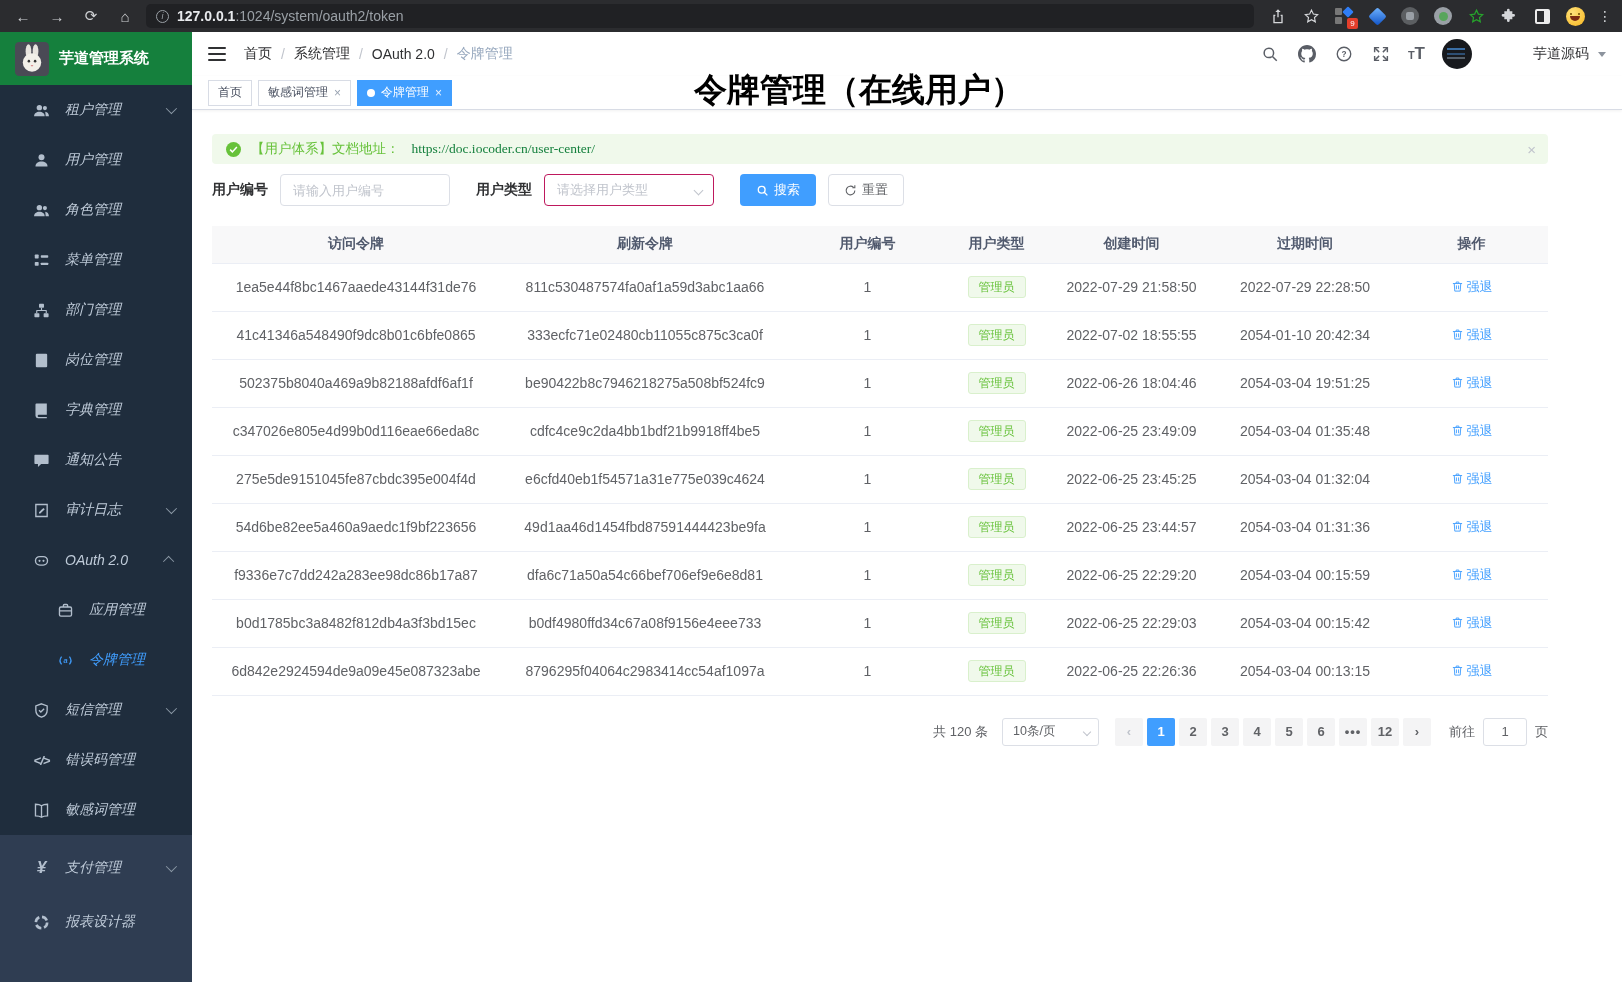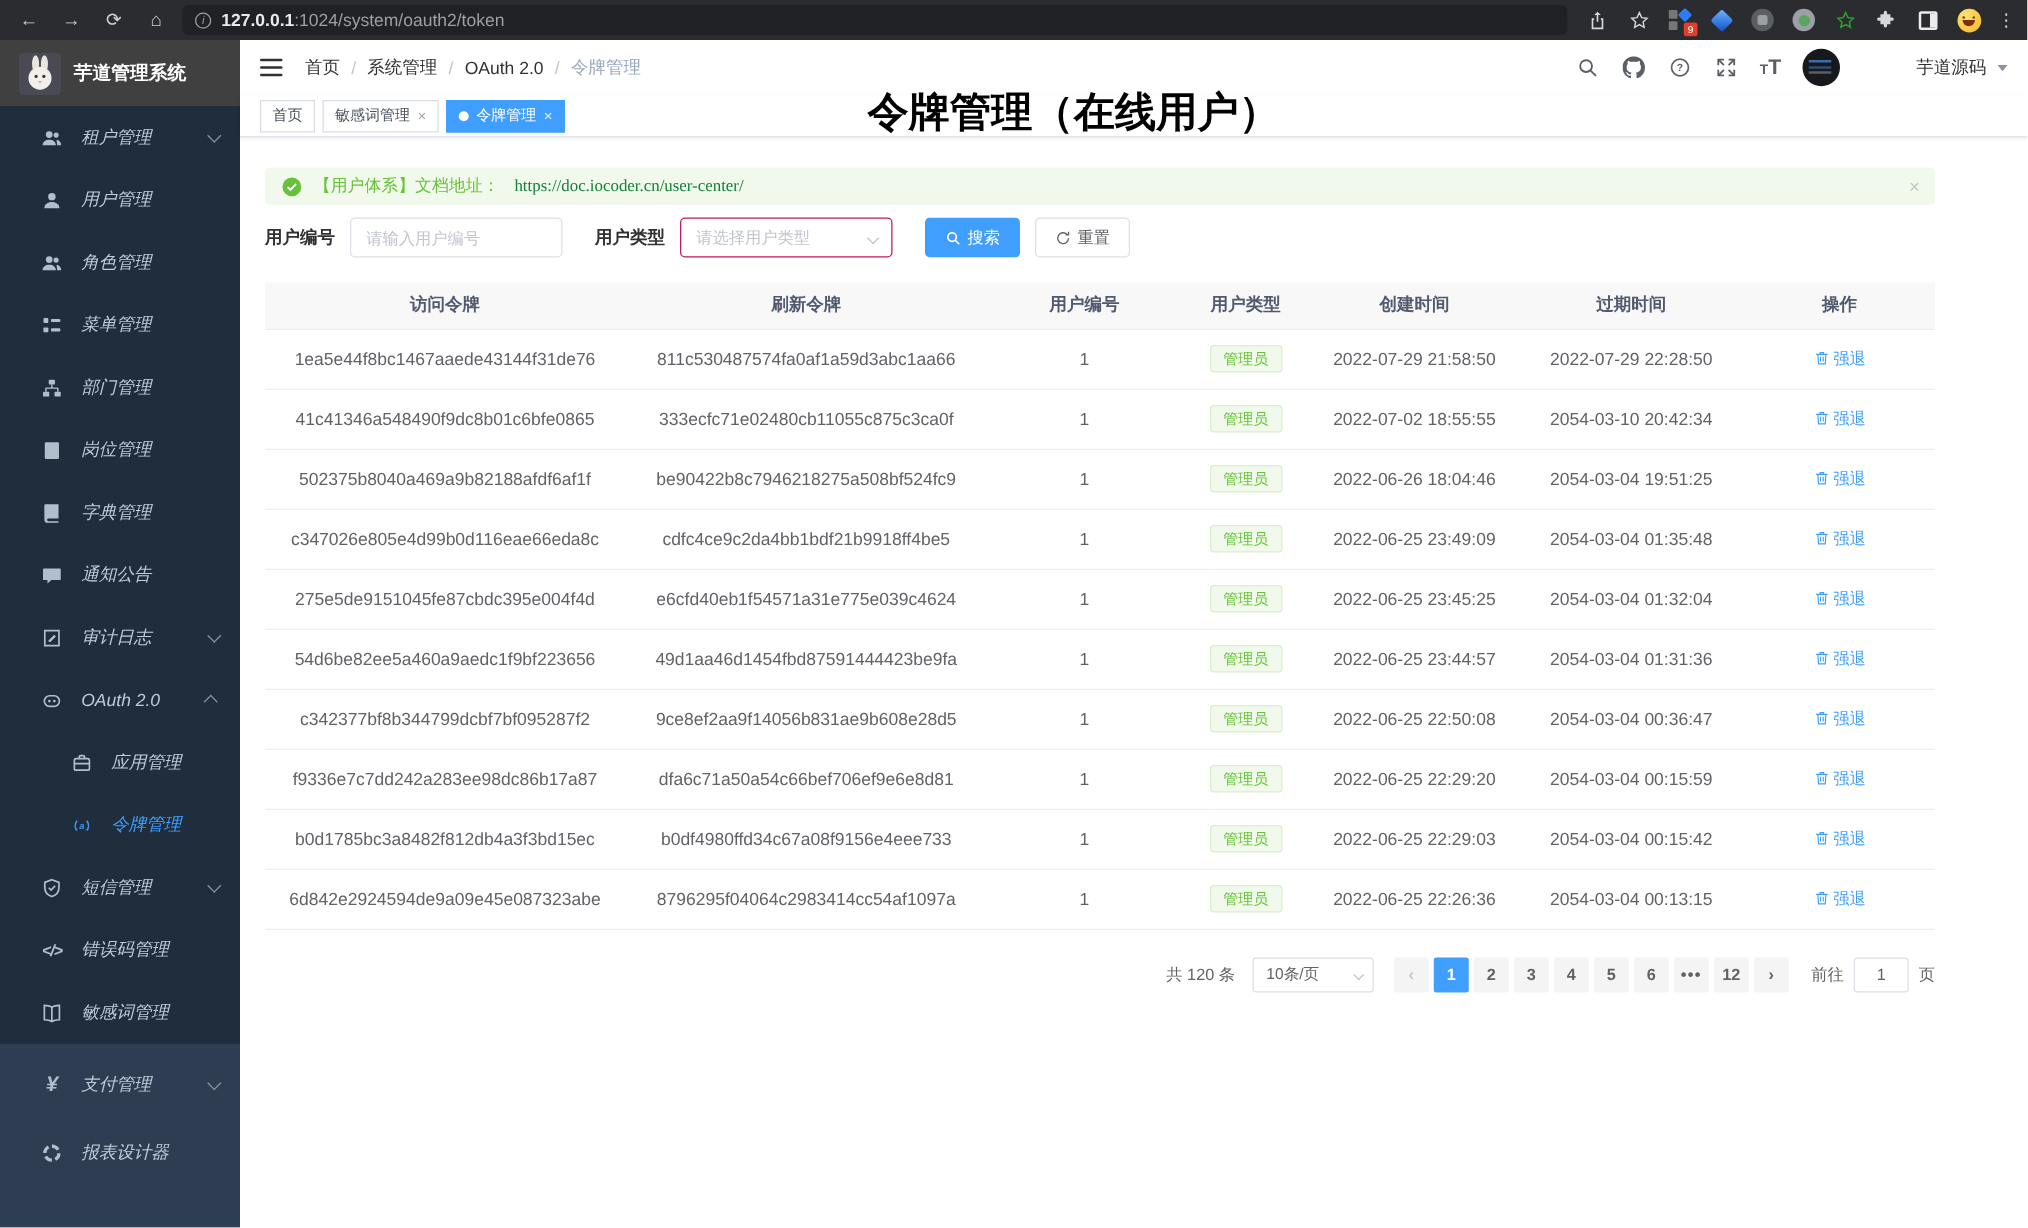--- a/index.html
+++ b/index.html
@@ -29,21 +29,21 @@
   .panel-ic { width:15px; height:15px; border:2px solid #ececec; border-radius:2px; position:relative; }
   .panel-ic::after { content:""; position:absolute; right:0; top:0; bottom:0; width:4px; background:#ececec; }
   .emoji { width:19px; height:19px; border-radius:50%; background:radial-gradient(circle at 35% 30%,#ffe27a,#f7b51e); position:relative; }
   .emoji::before { content:""; position:absolute; left:4px; top:6px; width:2.5px; height:2.5px; border-radius:50%; background:#6b4a00; box-shadow:8px 0 0 #6b4a00; }
   .emoji::after { content:""; position:absolute; left:4.5px; top:9px; width:10px; height:5px; border-radius:0 0 10px 10px; background:#7e2d12; }
   .dots3 { font-size:14px; color:#d5d7da; letter-spacing:0; cursor:pointer; }
 
   
   .app { display:flex; height:950px; }
   .sidebar { width:192px; display:flex; flex-direction:column; background:#1f2d3d; flex:0 0 192px; }
-  .logo-bar { height:53px; background:#404040; display:flex; align-items:center; padding-left:15px; gap:10px; flex:0 0 53px; }
+  .logo-bar { height:53px; background:#15803d; display:flex; align-items:center; padding-left:15px; gap:10px; flex:0 0 53px; }
   .logo-title { color:#fff; font-size:15px; font-weight:700; }
   .menu { flex:1; display:flex; flex-direction:column; overflow:hidden;font-style:italic; }
   .menu-group.dark { background:#1f2d3d; }
   .menu-group.light { background:#2f3d52; flex:1; padding-top:6px; }
   .menu-item { height:50px; display:flex; align-items:center; padding:0 18px 0 32px; color:#bfcbd9; font-size:14px; cursor:pointer; }
   .menu-group.light .menu-item { height:54px; }
   .menu-item.child { padding-left:56px; }
   .menu-item.active { color:#409eff; }
   .mi-icon { width:19px; height:19px; margin-right:14px; display:flex; align-items:center; justify-content:center; opacity:.92; flex:0 0 19px; }
   .mi-icon svg { width:17px; height:17px; }
@@ -494,21 +494,21 @@
                   </svg>
                   <span>强退</span>
                 </span></td>
             </tr>
             <tr>
               <td>41c41346a548490f9dc8b01c6bfe0865</td>
               <td>333ecfc71e02480cb11055c875c3ca0f</td>
               <td>1</td>
               <td><span class="tag-success">管理员</span></td>
               <td>2022-07-02 18:55:55</td>
-              <td>2054-03-10 20:42:34</td>
+              <td>2054-01-10 20:42:34</td>
               <td><span class="act-link">
                   <svg viewBox="0 0 24 24">
                     <path d="M3.5 6.5h17M9.5 6.5V3.8h5v2.7M6 6.5l1 14h10l1-14M10 10v7M14 10v7" fill="none" stroke="#409eff" stroke-width="1.7"></path>
                   </svg>
                   <span>强退</span>
                 </span></td>
             </tr>
             <tr>
               <td>502375b8040a469a9b82188afdf6af1f</td>
               <td>be90422b8c7946218275a508bf524fc9</td>
@@ -551,34 +551,20 @@
                   <span>强退</span>
                 </span></td>
             </tr>
             <tr>
               <td>54d6be82ee5a460a9aedc1f9bf223656</td>
               <td>49d1aa46d1454fbd87591444423be9fa</td>
               <td>1</td>
               <td><span class="tag-success">管理员</span></td>
               <td>2022-06-25 23:44:57</td>
               <td>2054-03-04 01:31:36</td>
-              <td><span class="act-link">
-                  <svg viewBox="0 0 24 24">
-                    <path d="M3.5 6.5h17M9.5 6.5V3.8h5v2.7M6 6.5l1 14h10l1-14M10 10v7M14 10v7" fill="none" stroke="#409eff" stroke-width="1.7"></path>
-                  </svg>
-                  <span>强退</span>
-                </span></td>
-            </tr>
-            <tr>
-              <td>c342377bf8b344799dcbf7bf095287f2</td>
-              <td>9ce8ef2aa9f14056b831ae9b608e28d5</td>
-              <td>1</td>
-              <td><span class="tag-success">管理员</span></td>
-              <td>2022-06-25 22:50:08</td>
-              <td>2054-03-04 00:36:47</td>
               <td><span class="act-link">
                   <svg viewBox="0 0 24 24">
                     <path d="M3.5 6.5h17M9.5 6.5V3.8h5v2.7M6 6.5l1 14h10l1-14M10 10v7M14 10v7" fill="none" stroke="#409eff" stroke-width="1.7"></path>
                   </svg>
                   <span>强退</span>
                 </span></td>
             </tr>
             <tr>
               <td>f9336e7c7dd242a283ee98dc86b17a87</td>
               <td>dfa6c71a50a54c66bef706ef9e6e8d81</td>

